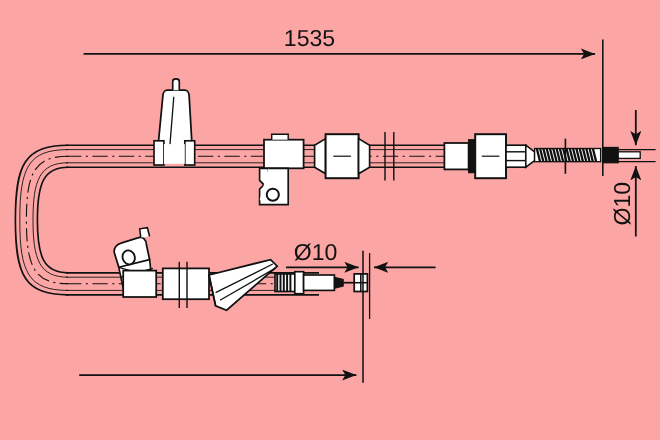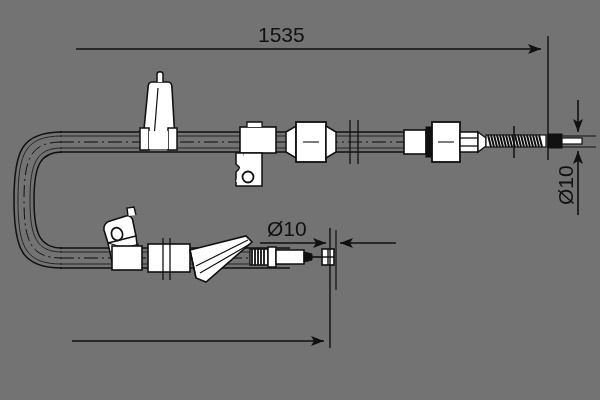--- a/index.html
+++ b/index.html
@@ -7,21 +7,21 @@
     padding: 0;
     background: #ffffff;
   }
   body {
     font-family: "Liberation Sans", sans-serif;
   }
   #drawing-root {
     position: relative;
     width: 600px;
     height: 400px;
-    background: #737373;
+    background: #fca5a5;
     overflow: hidden;
   }
   #drawing-svg {
     display: block;
     width: 600px;
     height: 400px;
   }
   .dim-text {
     font-family: "Liberation Sans", sans-serif;
     font-size: 21px;

